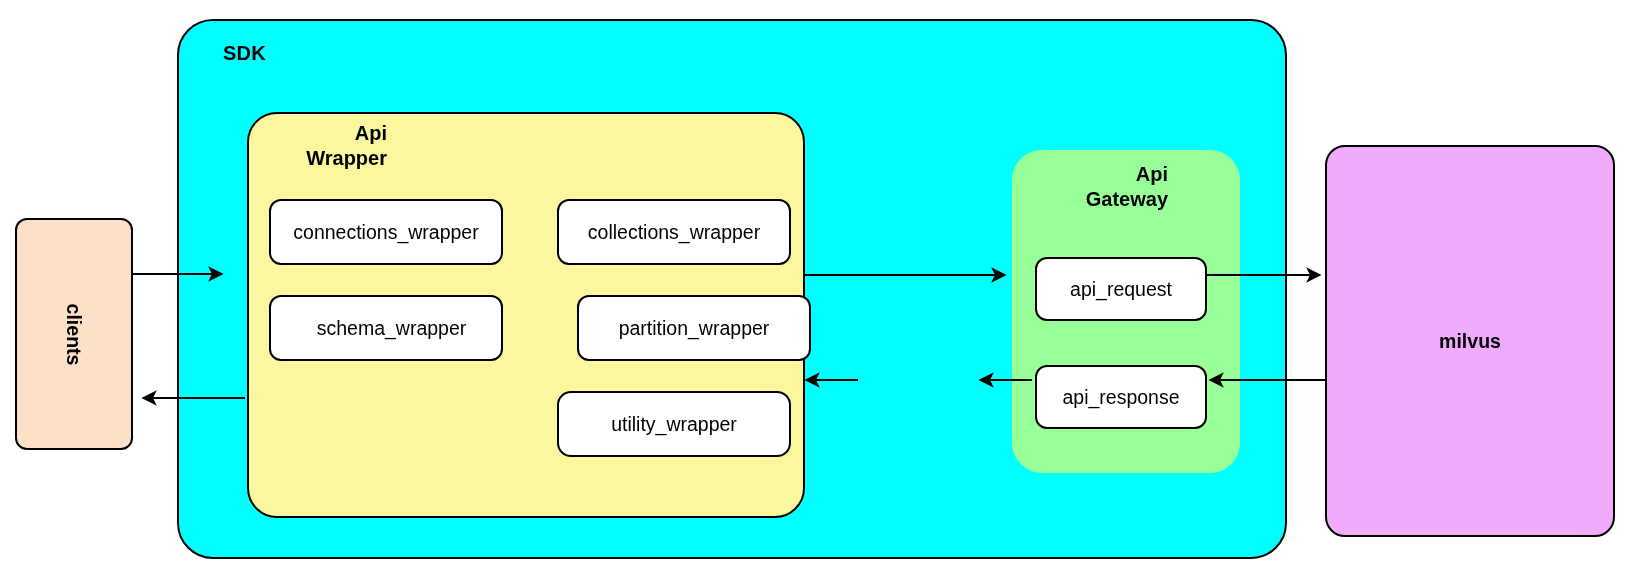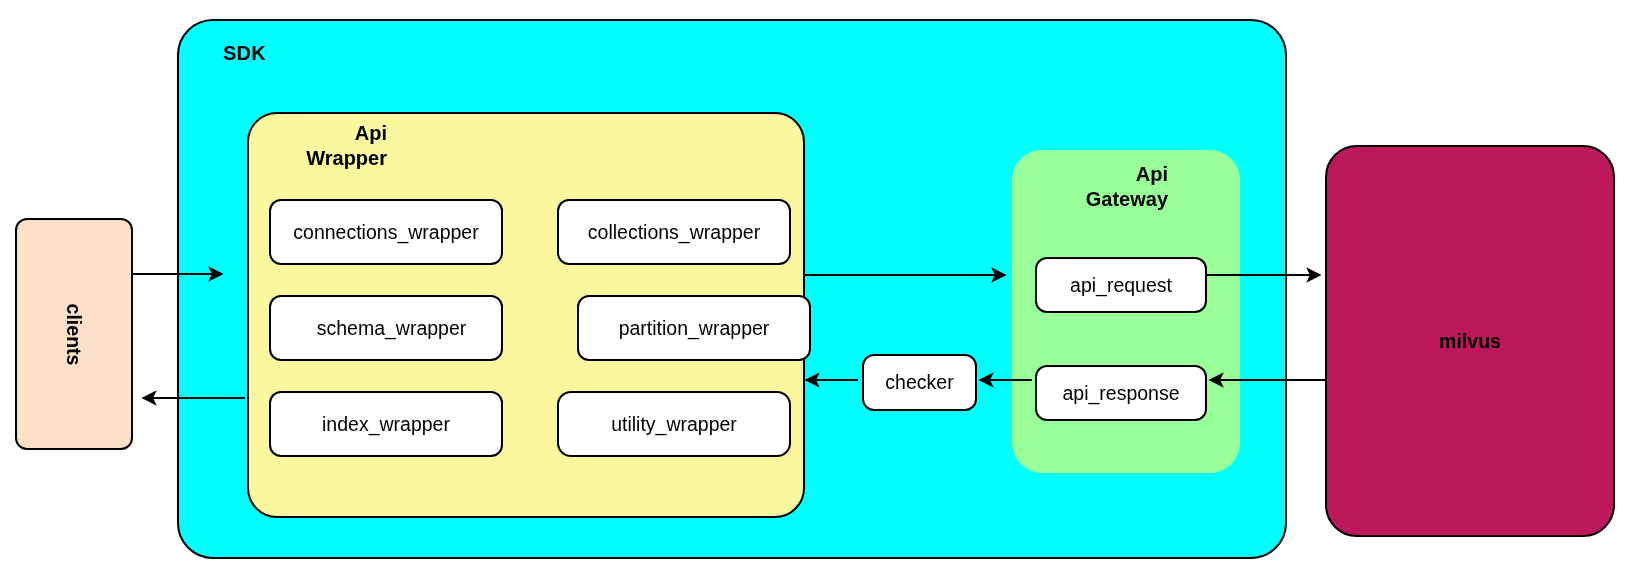--- a/index.html
+++ b/index.html
@@ -106,21 +106,21 @@
   }
   .gateway-title .l1 { display: block; padding-left: 42px; }
   .gateway-title .l2 { display: block; padding-left: 0px; }
 
   .gateway-box {
     background: #ffffff;
     border: 2.5px solid #000000;
     border-radius: 12px;
     font-size: 19.5px;
     width: 172px;
-    height: 56px;
+    height: 64px;
   }
 
   
   .checker-box {
     background: #ffffff;
     border: 2.5px solid #000000;
     border-radius: 12px;
     font-size: 19.5px;
     left: 860px;
     top: 352px;
@@ -144,23 +144,23 @@
     transform: rotate(90deg);
     white-space: nowrap;
   }
 
   
   .milvus-box {
     left: 1325px;
     top: 145px;
     width: 290px;
     height: 392px;
-    background: #be185d;
-    border: 2.5px solid #000000;
-    border-radius: 32px;
+    background: #f0abfc;
+    border: 2.5px solid #000000;
+    border-radius: 20px;
   }
   .milvus-label {
     font-size: 19.5px;
     font-weight: bold;
   }
 
   
   .conn {
     position: absolute;
     pointer-events: none;
@@ -190,31 +190,25 @@
         </div>
       <div class="box wrapper-box" style="left:308px; top:85px;">
           <span>collections_wrapper</span>
         </div>
       <div class="box wrapper-box" style="left:20px; top:181px;padding-left:11px;">
           <span>schema_wrapper</span>
         </div>
       <div class="box wrapper-box" style="left:308px; top:181px;margin-left:20px;">
           <span>partition_wrapper</span>
         </div>
-      <div class="box wrapper-box" style="left:20px; top:277px;">
-          <span>index_wrapper</span>
-        </div>
       <div class="box wrapper-box" style="left:308px; top:277px;border-radius:14px;">
           <span>utility_wrapper</span>
         </div>
     </div>
 
-    <div class="box checker-box" style="left:683px; top:333px;">
-      <span>checker</span>
-    </div>
 
     <div class="box gateway-container" style="left:833px; top:129px;">
       <div class="gateway-title">
         <span class="l1">Api</span>
         <span class="l2">Gateway</span>
       </div>
       <div class="box gateway-box" style="left:23px; top:107px;">
           <span>api_request</span>
         </div>
       <div class="box gateway-box" style="left:23px; top:215px;">

